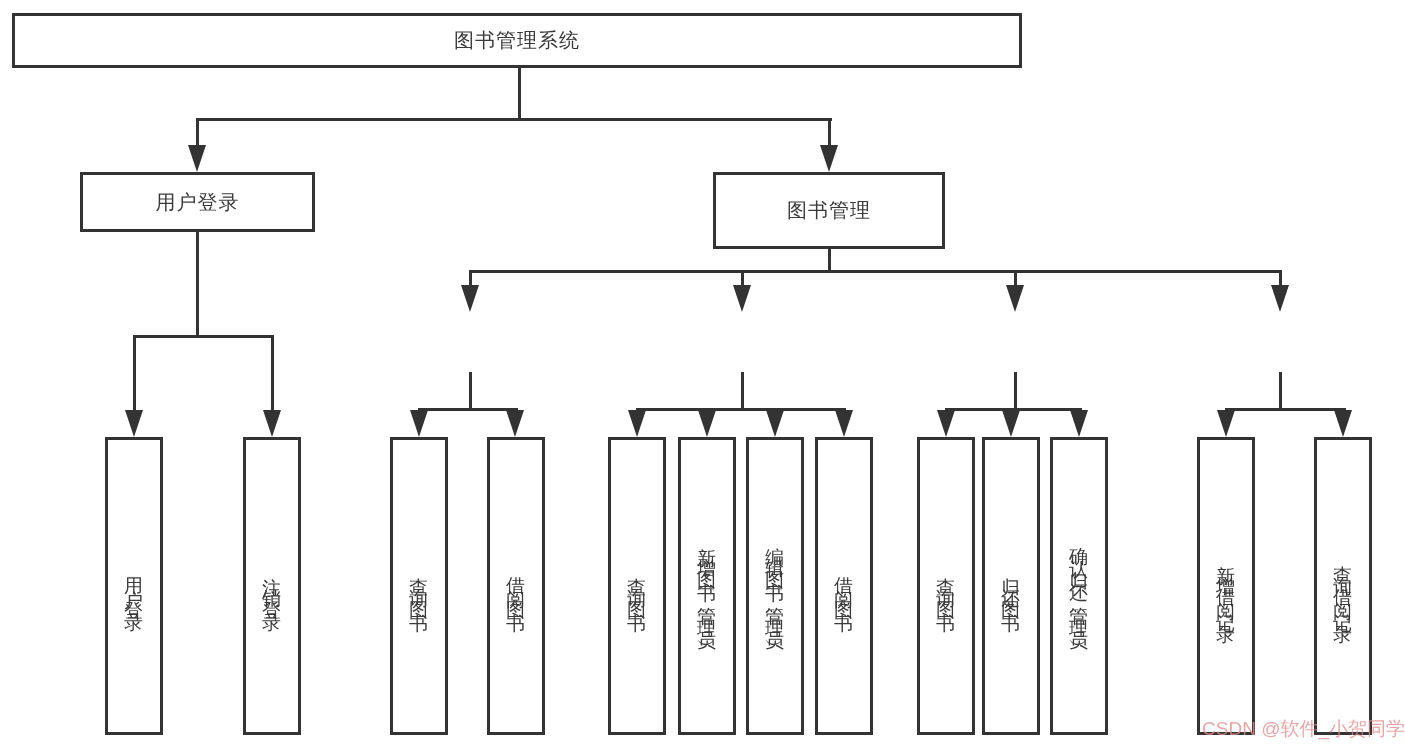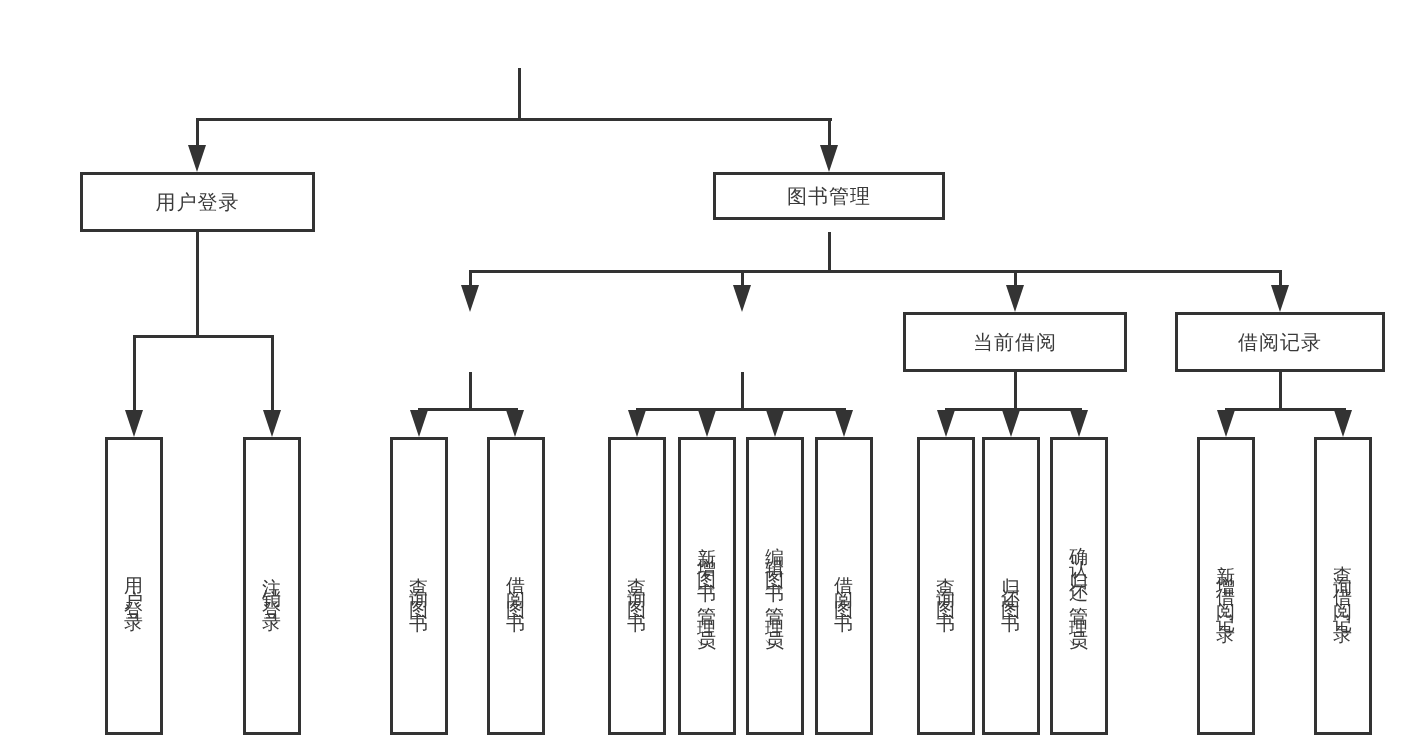--- a/index.html
+++ b/index.html
@@ -28,32 +28,35 @@
   .watermark{
     position:absolute;left:1178px;top:716px;width:227px;text-align:right;
     font-size:19px;color:rgba(225,140,140,0.78);z-index:5;white-space:nowrap;
   }
 </style>
 </head>
 <body>
 
 <div class="canvas">
 
+  <div class="node" style="left:12px;top:13px;width:1010px;height:55px">
+    <span>图书管理系统</span>
+  </div>
 
   <div class="vl" style="left:518px;top:68px;height:50px"></div>
   <div class="hl" style="left:196px;top:118px;width:636px"></div>
   <div class="vl" style="left:196px;top:118px;height:27px"></div>
   <div class="ah" style="left:188px;top:145px"></div>
   <div class="vl" style="left:828px;top:118px;height:27px"></div>
   <div class="ah" style="left:820px;top:145px"></div>
 
   <div class="node" style="left:80px;top:172px;width:235px;height:60px">
     <span>用户登录</span>
   </div>
-  <div class="node" style="left:713px;top:172px;width:232px;height:48px">
+  <div class="node" style="left:713px;top:172px;width:232px;height:77px">
     <span>图书管理</span>
   </div>
 
   <div class="vl" style="left:196px;top:232px;height:103px"></div>
   <div class="hl" style="left:133px;top:335px;width:141px"></div>
   <div class="vl" style="left:133px;top:335px;height:75px"></div>
   <div class="ah" style="left:125px;top:410px"></div>
   <div class="vl" style="left:271px;top:335px;height:75px"></div>
   <div class="ah" style="left:263px;top:410px"></div>
 
@@ -61,26 +64,20 @@
   <div class="hl" style="left:469px;top:270px;width:813px"></div>
   <div class="vl" style="left:469px;top:270px;height:15px"></div>
   <div class="ah" style="left:461px;top:285px"></div>
   <div class="vl" style="left:741px;top:270px;height:15px"></div>
   <div class="ah" style="left:733px;top:285px"></div>
   <div class="vl" style="left:1014px;top:270px;height:15px"></div>
   <div class="ah" style="left:1006px;top:285px"></div>
   <div class="vl" style="left:1279px;top:270px;height:15px"></div>
   <div class="ah" style="left:1271px;top:285px"></div>
 
-  <div class="node" style="left:903px;top:312px;width:224px;height:60px">
-    <span>当前借阅</span>
-  </div>
-  <div class="node" style="left:1175px;top:312px;width:210px;height:60px">
-    <span>借阅记录</span>
-  </div>
 
   <div class="vl" style="left:469px;top:372px;height:36px"></div>
   <div class="hl" style="left:418px;top:408px;width:100px"></div>
   <div class="ah" style="left:410px;top:410px"></div>
   <div class="ah" style="left:506px;top:410px"></div>
 
   <div class="vl" style="left:741px;top:372px;height:36px"></div>
   <div class="hl" style="left:636px;top:408px;width:210px"></div>
   <div class="ah" style="left:628px;top:410px"></div>
   <div class="ah" style="left:698px;top:410px"></div>
@@ -135,14 +132,15 @@
     <span class="vt">确认归还（管理员）</span>
   </div>
 
   <div class="node leaf" style="left:1197px;top:437px;width:58px;height:298px">
     <span class="vt">新增借阅记录</span>
   </div>
   <div class="node leaf" style="left:1314px;top:437px;width:58px;height:298px">
     <span class="vt">查询借阅记录</span>
   </div>
 
+  <div class="watermark">CSDN @软件_小贺同学</div>
 
 </div>
 
 </body></html>

